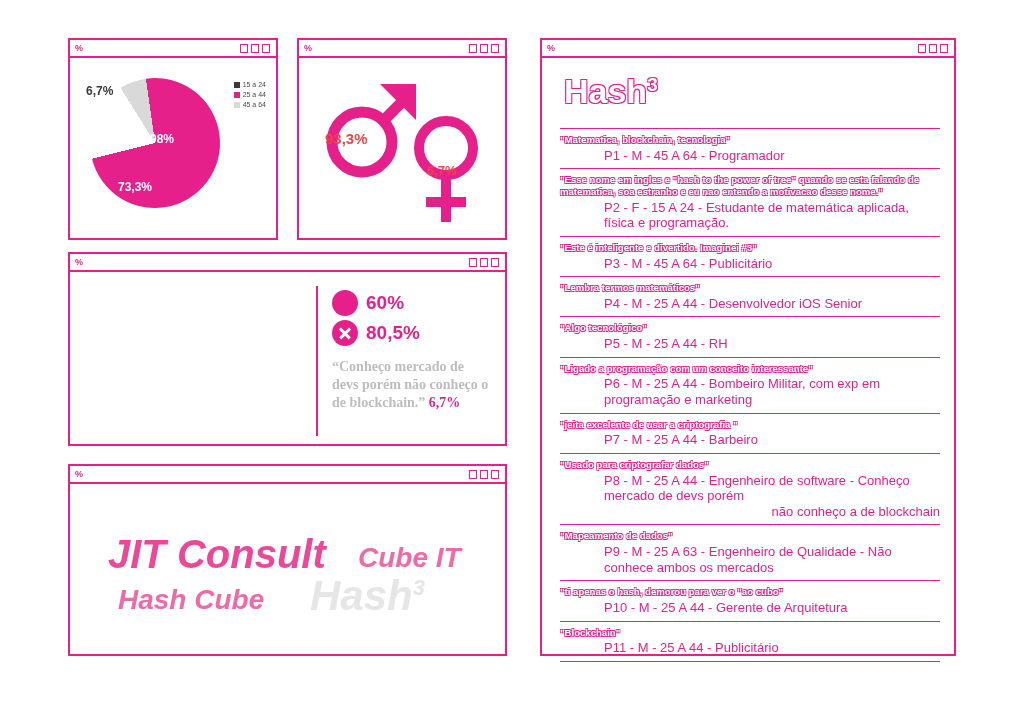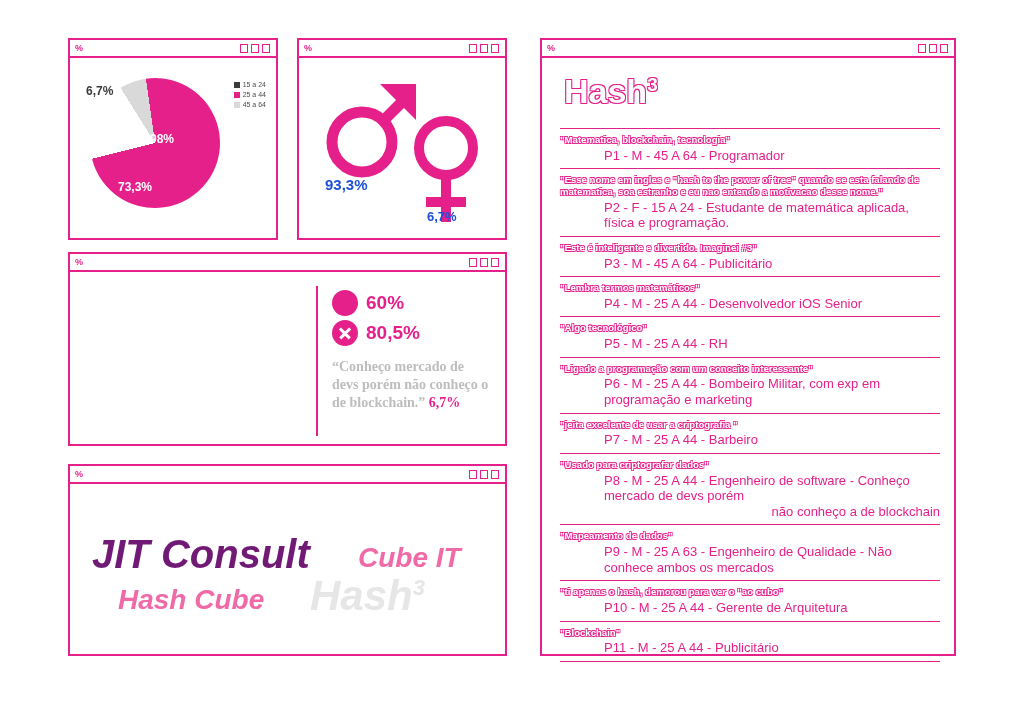--- a/index.html
+++ b/index.html
@@ -51,21 +51,21 @@
   #pie-l3{left:48px;top:122px;}       
   .legend{position:absolute;right:10px;top:22px;font-size:7px;color:#4a4a4a;line-height:9px;}
   .legend div{display:flex;align-items:center;gap:3px;white-space:nowrap;margin-bottom:1px;}
   .sw{width:6px;height:6px;display:inline-block;}
   .sw.a{background:#3a3a3a;}
   .sw.b{background:#e5208b;}
   .sw.c{background:#d9d9d9;}
 
   
   #gender-panel{left:297px;top:38px;width:210px;height:202px;}
-  .g-pct{position:absolute;font-weight:bold;color:#1d4ed8;margin-top:46px;}
+  .g-pct{position:absolute;font-weight:bold;color:#ef4444;}
   #g-male-pct{left:26px;top:72px;font-size:15px;}
   #g-female-pct{left:128px;top:105px;font-size:13px;}
   .sym{position:absolute;}
 
   
   #know-panel{left:68px;top:252px;width:439px;height:194px;}
   .k-head{
     position:absolute;left:16px;top:14px;width:215px;
     color:#d9d9d9;font-weight:bold;line-height:0.98;letter-spacing:-0.5px;
   }
@@ -85,21 +85,21 @@
   .dot.x::after{transform:rotate(-45deg);}
   .k-pct{font-size:19px;font-weight:bold;color:#e5208b;}
   .k-quote{
     margin-top:12px;font-size:14px;color:#bdbdbd;line-height:1.28;font-weight:bold;font-family:Liberation Serif, serif;
   }
   .k-quote .hl{color:#e5208b;}
 
   
   #brand-panel{left:68px;top:464px;width:439px;height:192px;}
   .brand{position:absolute;font-weight:bold;font-style:italic;white-space:nowrap;}
-  #b-jit{left:22px;top:48px;font-size:40px;color:#701a75;}
+  #b-jit{left:38px;top:48px;font-size:40px;color:#ec4899;}
   #b-cube{left:288px;top:58px;font-size:28px;color:#f06aa8;}
   #b-hashcube{left:48px;top:100px;font-size:28px;color:#f06aa8;}
   #b-hash3{left:240px;top:88px;font-size:42px;color:#e6e6e6;font-style:italic;}
   #b-hash3 sup{font-size:22px;}
 
   
   #quotes-panel{left:540px;top:38px;width:416px;height:618px;}
   .q-title{
     position:absolute;left:22px;top:14px;
     font-size:34px;font-weight:bold;color:#ffffff;

